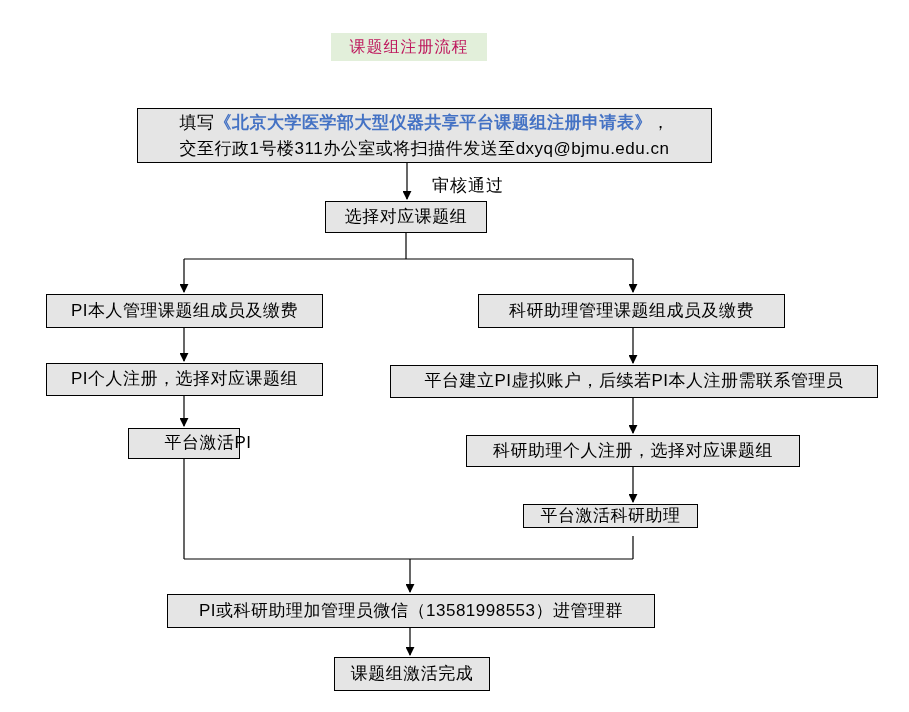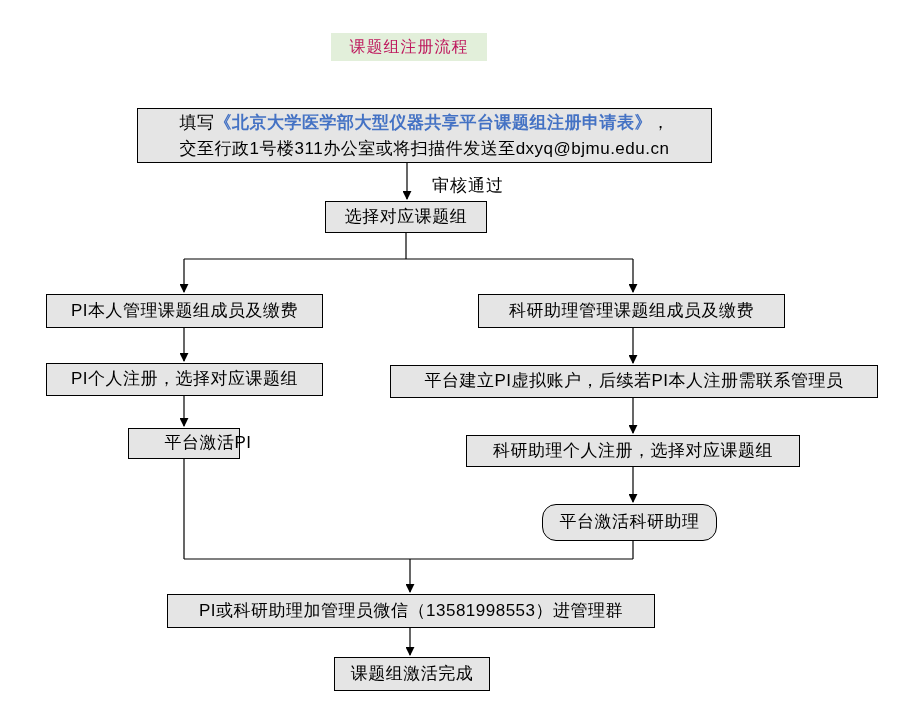--- a/index.html
+++ b/index.html
@@ -33,21 +33,21 @@
   }
   
   #node-create-group{left:325px;top:201px;width:162px;height:32px;}
   #node-apply{left:137px;top:108px;width:575px;height:55px;}
   #node-pi-manage{left:46px;top:294px;width:277px;height:34px;}
   #node-pi-register{left:46px;top:363px;width:277px;height:33px;}
   #node-pi-activate{left:128px;top:428px;width:112px;height:31px;padding-left:48px;}
   #node-ra-manage{left:478px;top:294px;width:307px;height:34px;}
   #node-ra-virtual{left:390px;top:365px;width:488px;height:33px;}
   #node-ra-register{left:466px;top:435px;width:334px;height:32px;}
-  #node-ra-activate{left:542px;top:504px;width:175px;height:37px;border-radius:14px;}
+  #node-ra-activate{left:523px;top:504px;width:175px;height:24px;}
   #node-wechat{left:167px;top:594px;width:488px;height:34px;}
   #node-done{left:334px;top:657px;width:156px;height:34px;}
 </style>
 </head>
 <body>
 
 <div class="canvas">
 
   <svg class="edges" viewBox="0 0 909 712" xmlns="http://www.w3.org/2000/svg">
     <defs>

